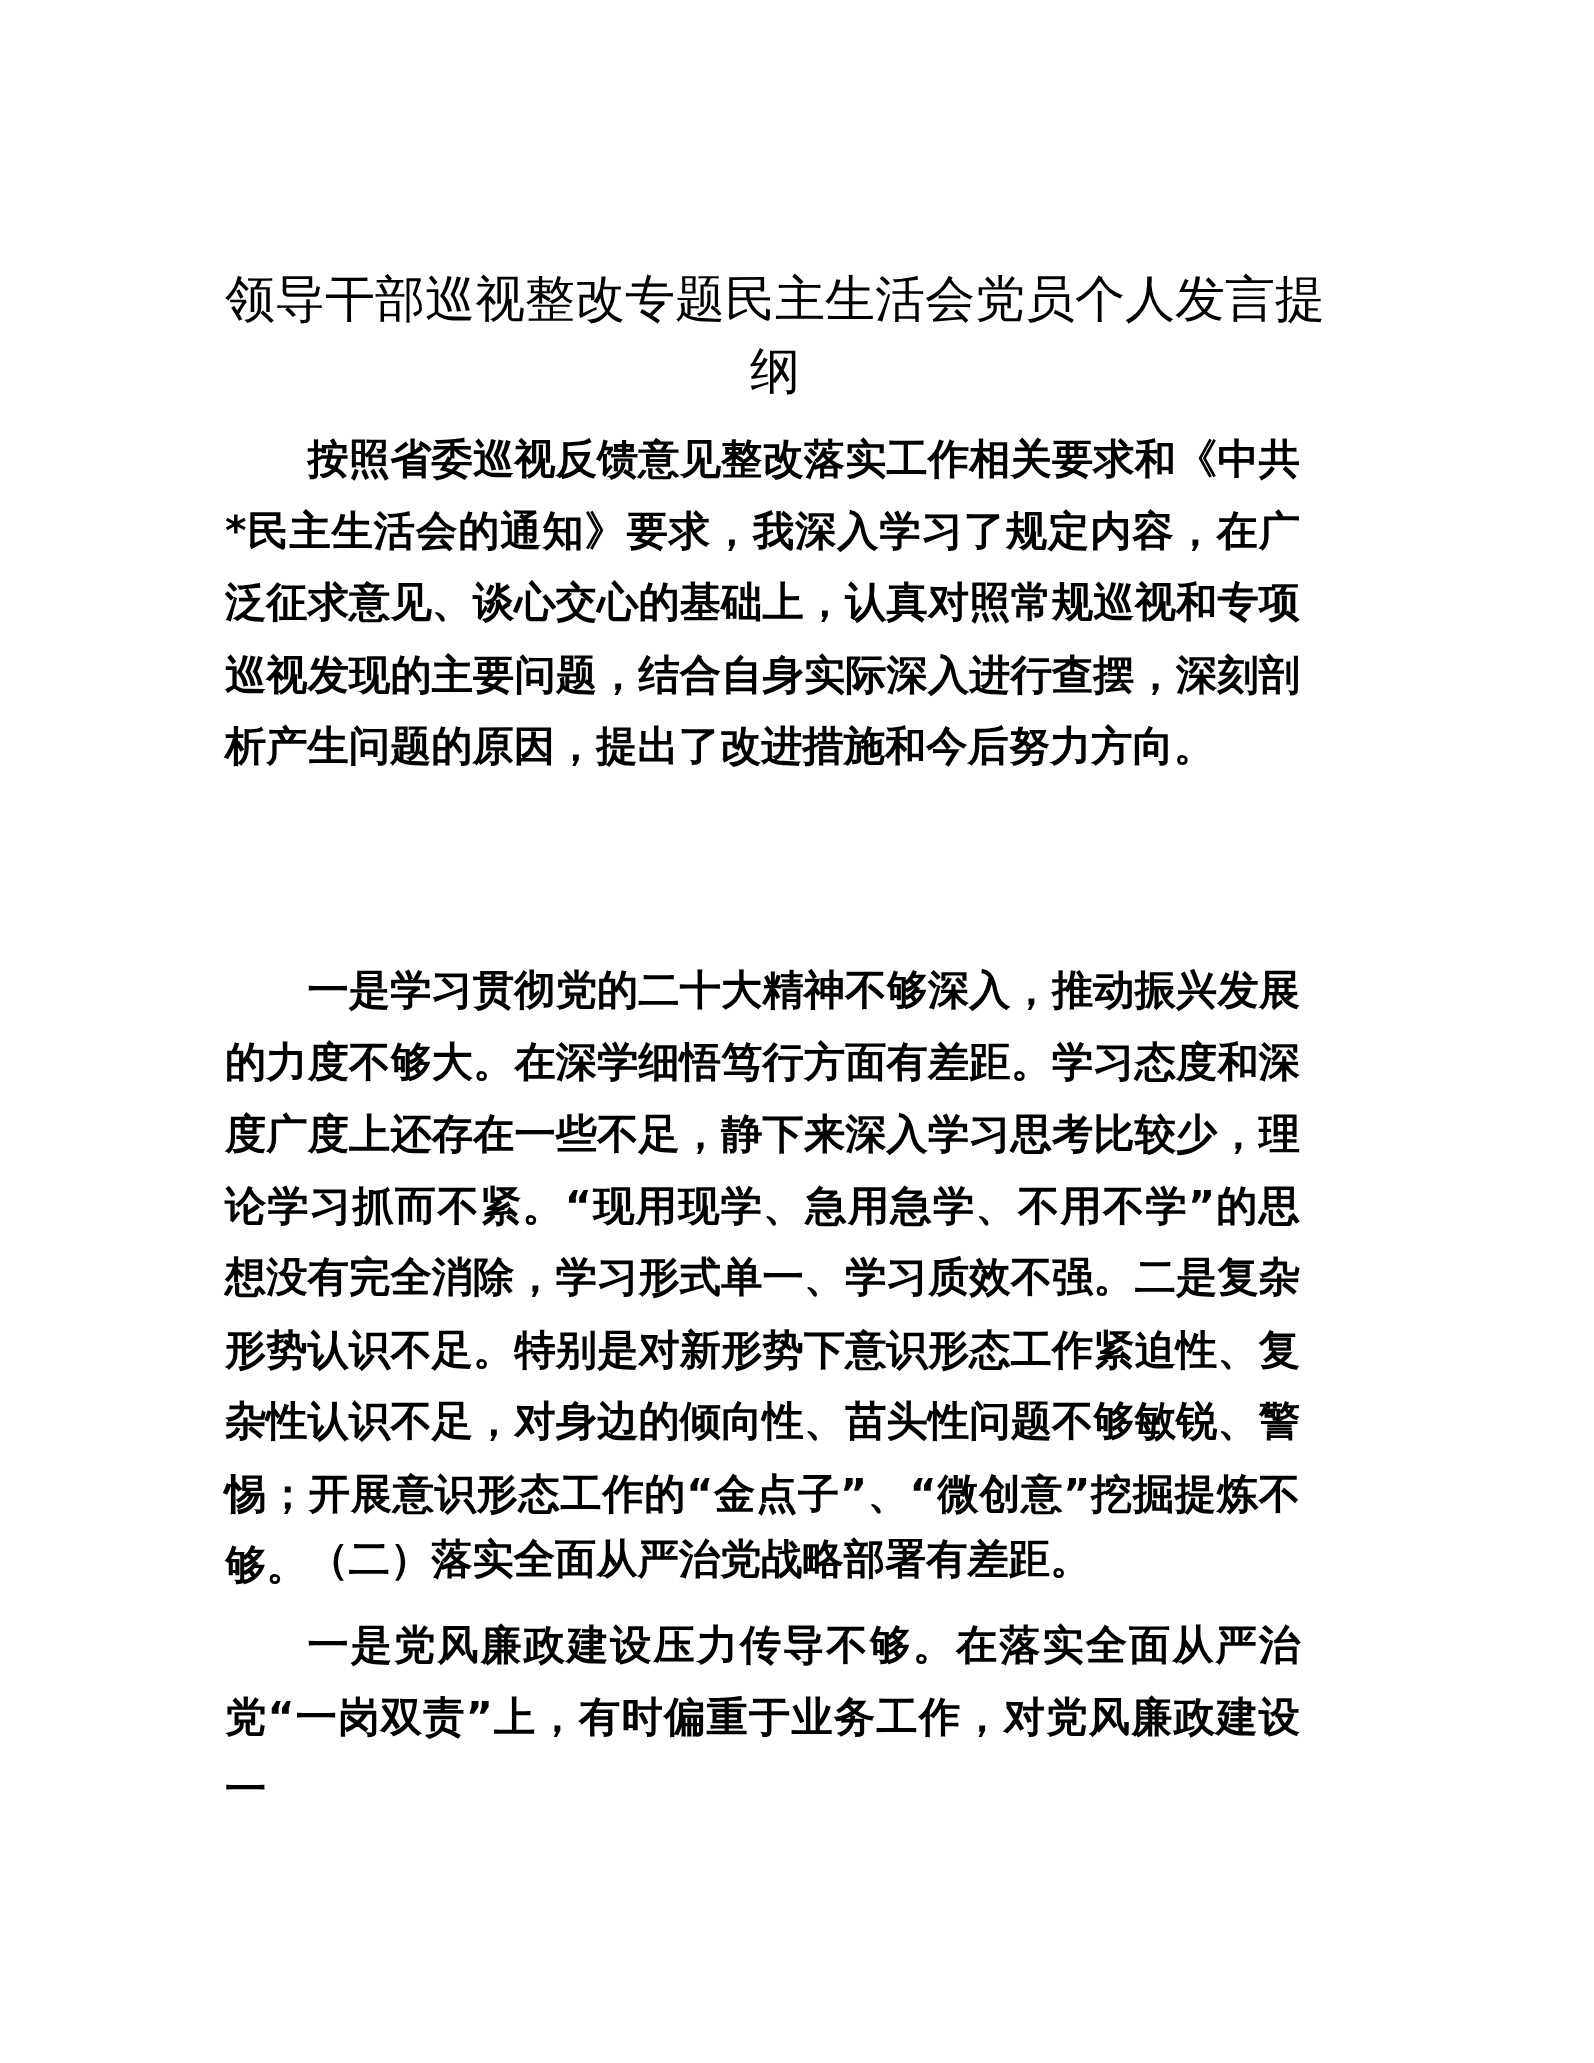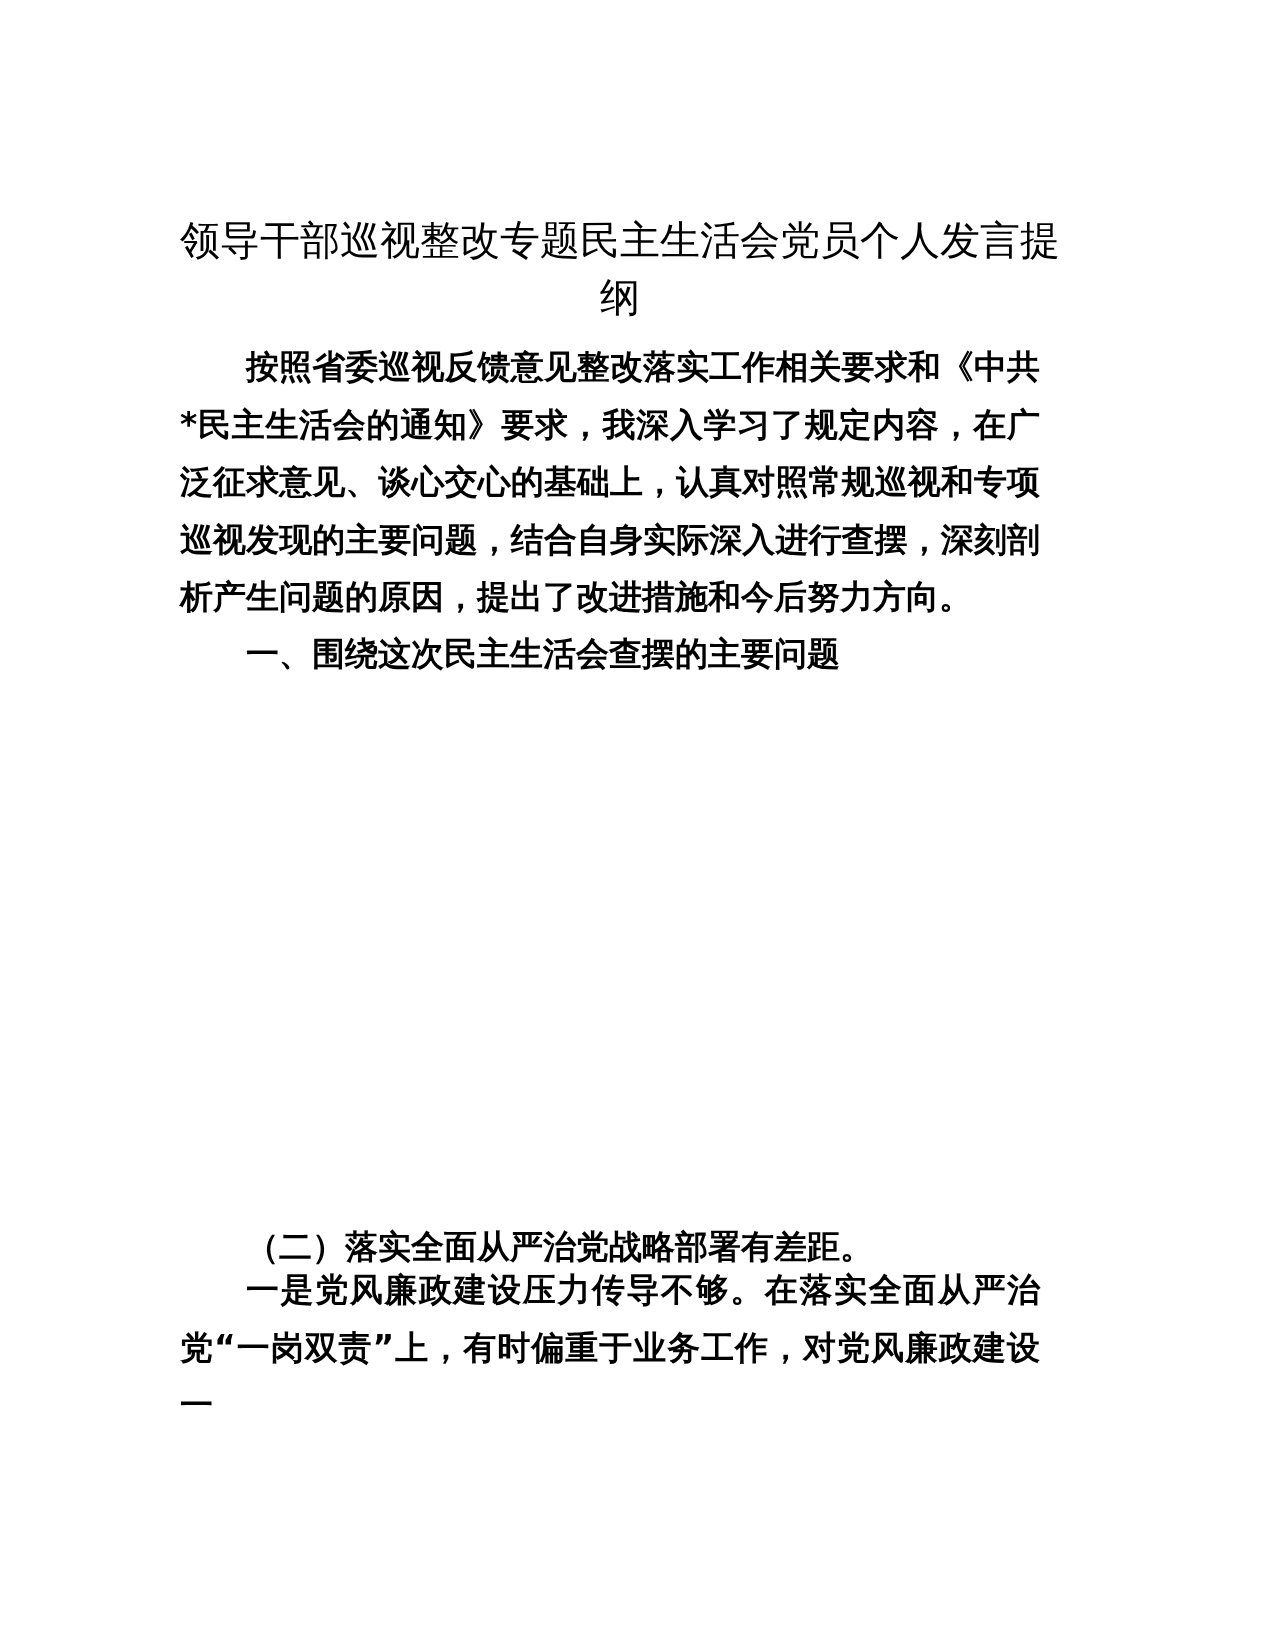--- a/index.html
+++ b/index.html
@@ -48,32 +48,32 @@
       font-weight: bold;
     }
     .indent {
       text-indent: 66px;
     }
     .p1 { top: 338px; }
     .h1 { top: 625px; }
     .h2 { top: 691px; }
     .p2 { top: 763px; }
     .h3 { top: 1218px; }
-    .p3 { top: 1261px; }
+    .p3 { top: 1287px; }
   </style>
 </head>
 <body>
 
 <div class="page">
 
   <h1 class="title">领导干部巡视整改专题民主生活会党员个人发言提纲</h1>
 
   <p class="body-text indent p1">按照省委巡视反馈意见整改落实工作相关要求和《中共*民主生活会的通知》要求，我深入学习了规定内容，在广泛征求意见、谈心交心的基础上，认真对照常规巡视和专项巡视发现的主要问题，结合自身实际深入进行查摆，深刻剖析产生问题的原因，提出了改进措施和今后努力方向。</p>
 
-  <p class="body-text indent h1">一、围绕这次民主生活会查摆的主要问题</p>
 
 
+  <p class="body-text indent p2">一是学习贯彻党的二十大精神不够深入，推动振兴发展的力度不够大。在深学细悟笃行方面有差距。学习态度和深度广度上还存在一些不足，静下来深入学习思考比较少，理论学习抓而不紧。“现用现学、急用急学、不用不学”的思想没有完全消除，学习形式单一、学习质效不强。二是复杂形势认识不足。特别是对新形势下意识形态工作紧迫性、复杂性认识不足，对身边的倾向性、苗头性问题不够敏锐、警惕；开展意识形态工作的“金点子”、“微创意”挖掘提炼不够。</p>
 
   <p class="body-text indent h3">（二）落实全面从严治党战略部署有差距。</p>
 
   <p class="body-text indent p3">一是党风廉政建设压力传导不够。在落实全面从严治党“一岗双责”上，有时偏重于业务工作，对党风廉政建设一</p>
 
 </div>
 
 </body></html>

